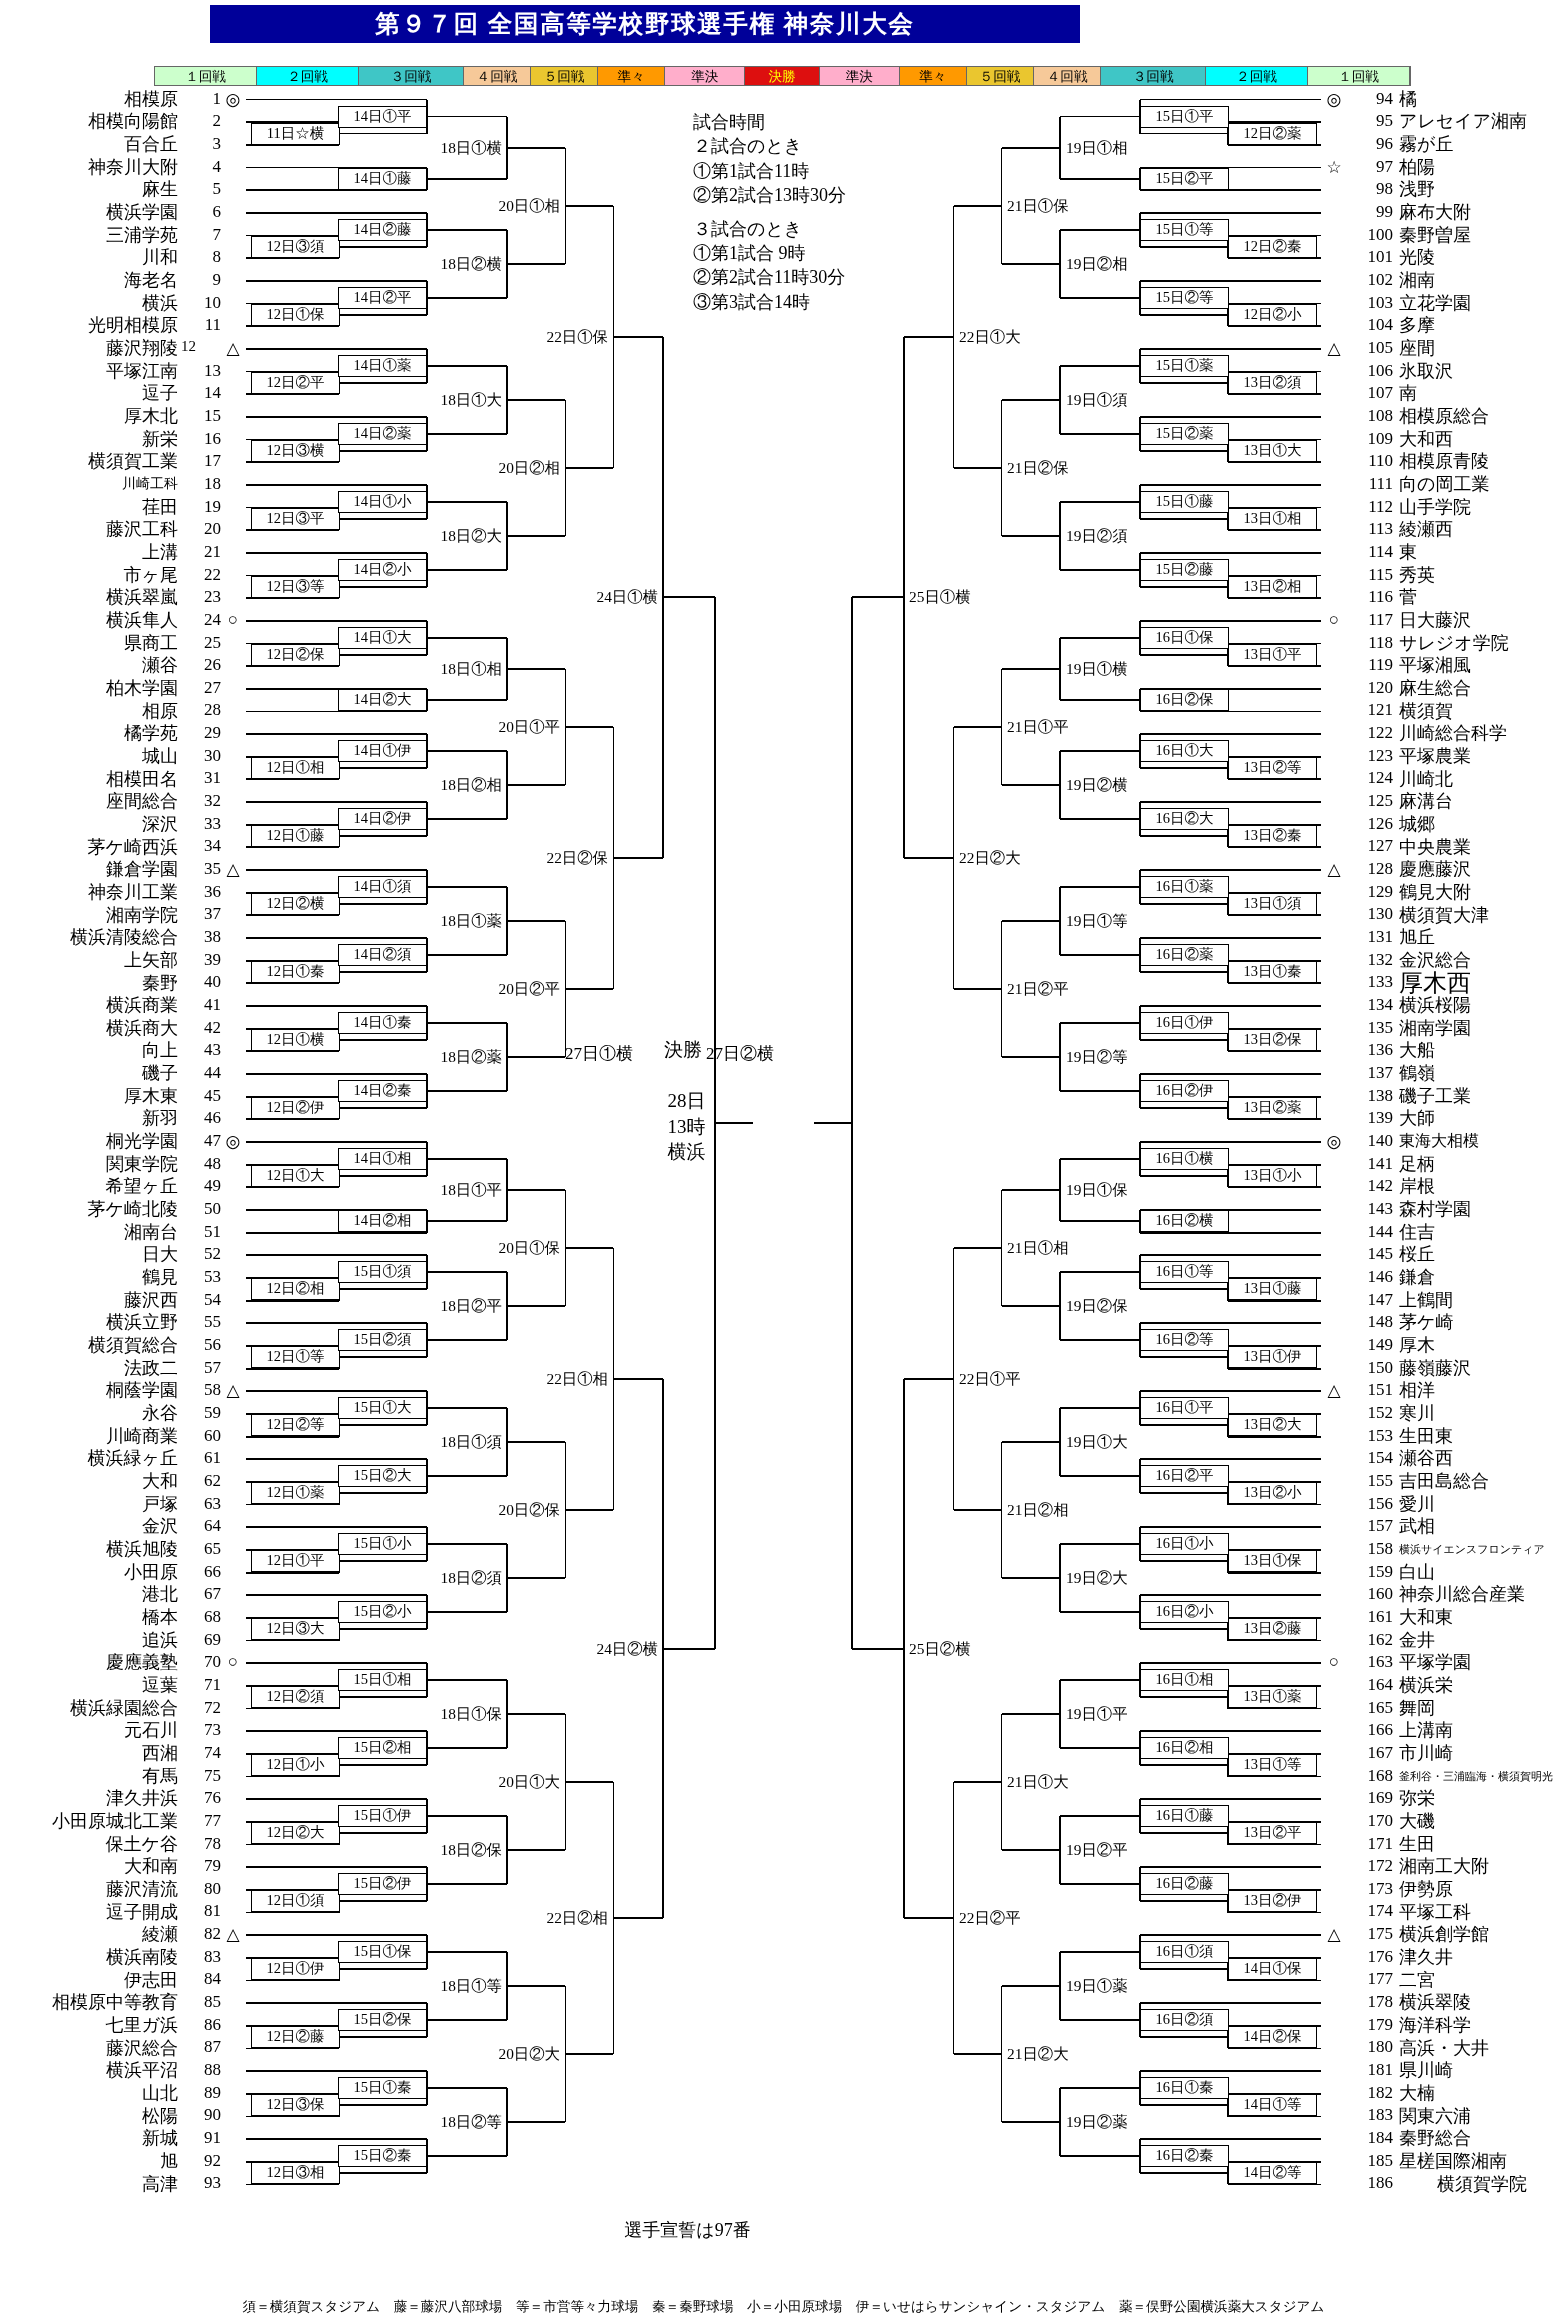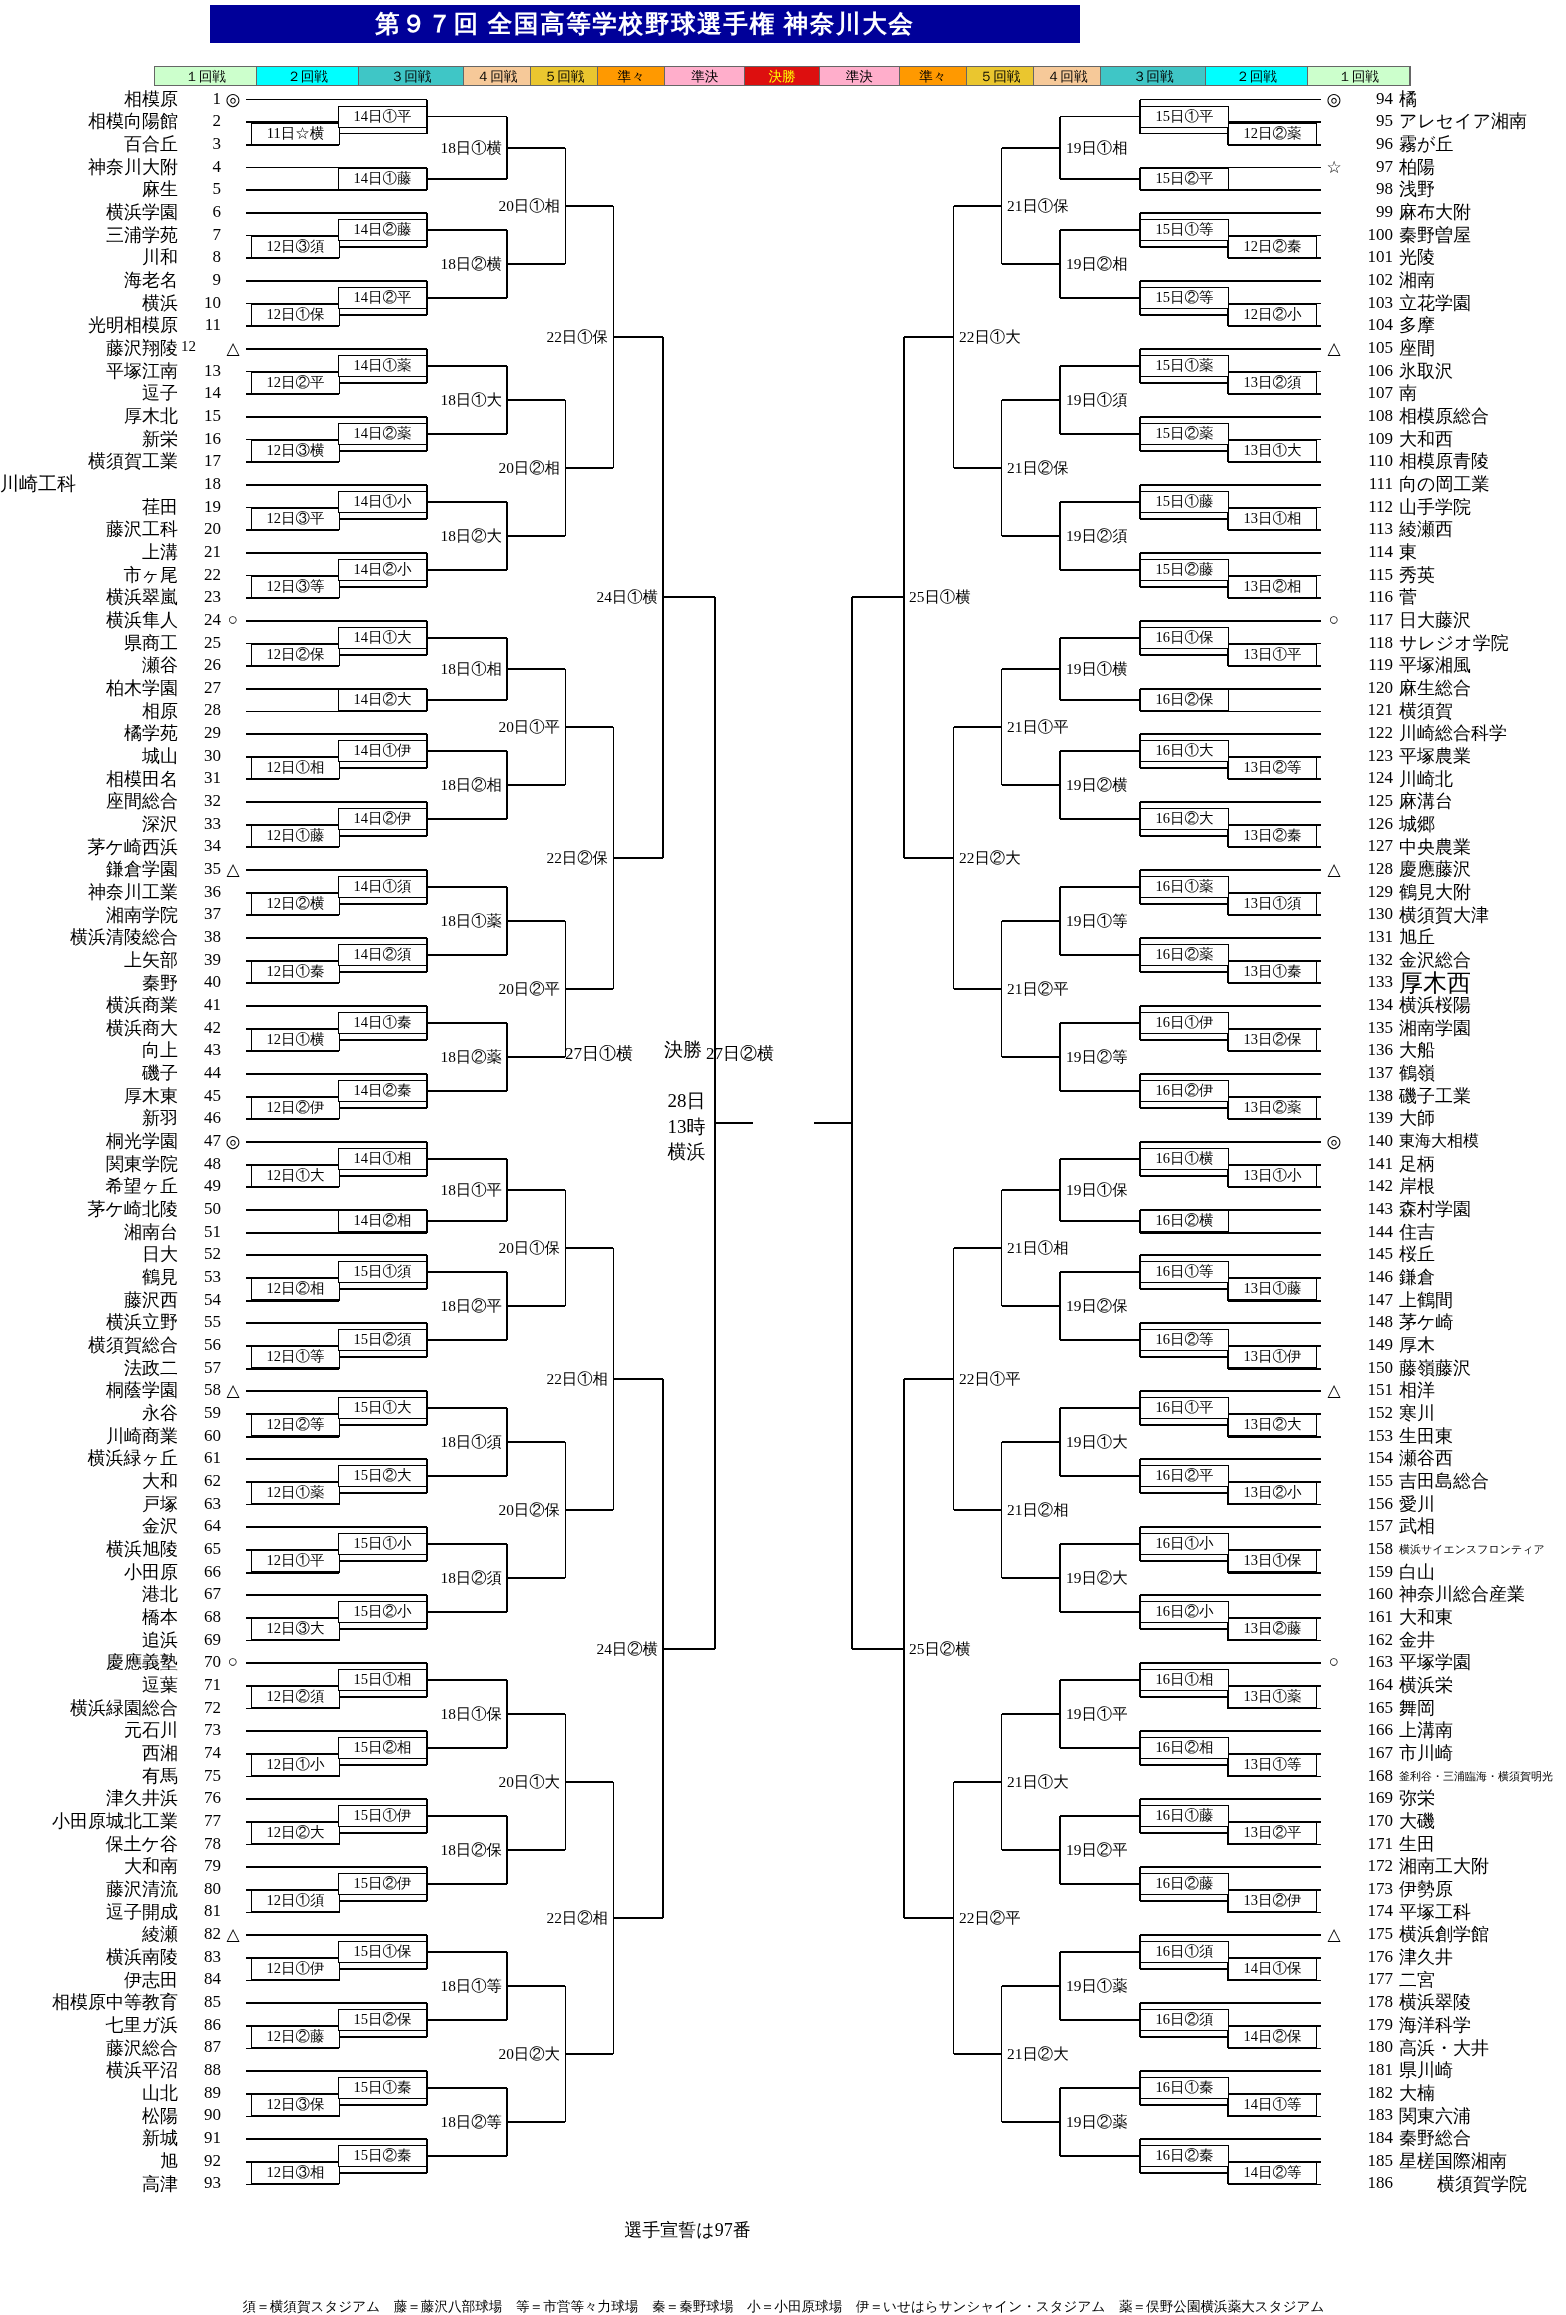--- a/index.html
+++ b/index.html
@@ -595,20 +595,21 @@
       <line x1="999" y1="1524.5" x2="1054" y2="1524.5"></line>
       <line x1="1054" y1="1970.0" x2="1054" y2="2270.6"></line>
       <line x1="999" y1="2120.3" x2="1054" y2="2120.3"></line>
       <line x1="999" y1="372.2" x2="999" y2="948.4"></line>
       <line x1="942" y1="660.3" x2="999" y2="660.3"></line>
       <line x1="999" y1="1524.5" x2="999" y2="2120.3"></line>
       <line x1="942" y1="1822.4" x2="999" y2="1822.4"></line>
       <line x1="942" y1="660.3" x2="942" y2="1822.4"></line>
       <line x1="900" y1="1241.4" x2="942" y2="1241.4"></line>
     </svg>
+  <div id="info"><div>試合時間</div><div>２試合のとき</div><div>①第1試合11時</div><div>②第2試合13時30分</div><div style="height: 9px;"></div><div>３試合のとき</div><div>①第1試合 9時</div><div>②第2試合11時30分</div><div>③第3試合14時</div></div>
   <div class="c-sfl">27日①横</div>
   <div class="c-final">決勝</div>
   <div class="c-sfr">27日②横</div>
   <div class="fdate" style="top:1088px">28日</div>
   <div class="fdate" style="top:1114px">13時</div>
   <div class="fdate" style="top:1139px">横浜</div>
   <div class="oath">選手宣誓は97番</div>
   <div class="leg" style="top:2298px">須＝横須賀スタジアム　藤＝藤沢八部球場　等＝市営等々力球場　秦＝秦野球場　小＝小田原球場　伊＝いせはらサンシャイン・スタジアム　薬＝俣野公園横浜薬大スタジアム</div>
 <div class="tname" style="position: absolute; left: 0px; top: 88px; width: 178px; text-align: right; font-size: 18px; line-height: 22.6px;">相模原</div>
     <div style="position: absolute; left: 181px; top: 89px; width: 40px; text-align: right; font-size: 17px;">1</div>
@@ -639,21 +640,21 @@
     <div class="tname" style="position: absolute; left: 0px; top: 360px; width: 178px; text-align: right; font-size: 18px; line-height: 22.6px;">平塚江南</div>
     <div style="position: absolute; left: 181px; top: 361px; width: 40px; text-align: right; font-size: 17px;">13</div>
     <div class="tname" style="position: absolute; left: 0px; top: 382px; width: 178px; text-align: right; font-size: 18px; line-height: 22.6px;">逗子</div>
     <div style="position: absolute; left: 181px; top: 383px; width: 40px; text-align: right; font-size: 17px;">14</div>
     <div class="tname" style="position: absolute; left: 0px; top: 405px; width: 178px; text-align: right; font-size: 18px; line-height: 22.6px;">厚木北</div>
     <div style="position: absolute; left: 181px; top: 406px; width: 40px; text-align: right; font-size: 17px;">15</div>
     <div class="tname" style="position: absolute; left: 0px; top: 428px; width: 178px; text-align: right; font-size: 18px; line-height: 22.6px;">新栄</div>
     <div style="position: absolute; left: 181px; top: 429px; width: 40px; text-align: right; font-size: 17px;">16</div>
     <div class="tname" style="position: absolute; left: 0px; top: 450px; width: 178px; text-align: right; font-size: 18px; line-height: 22.6px;">横須賀工業</div>
     <div style="position: absolute; left: 181px; top: 451px; width: 40px; text-align: right; font-size: 17px;">17</div>
-    <div class="tname" style="position: absolute; left: 0px; top: 473px; width: 178px; text-align: left; font-size: 19px; line-height: 22.6px;">川崎工科</div>
+    <div class="tname" style="position: absolute; left: 0px; top: 473px; width: 178px; text-align: right; font-size: 14px; line-height: 22.6px;">川崎工科</div>
     <div style="position: absolute; left: 181px; top: 474px; width: 40px; text-align: right; font-size: 17px;">18</div>
     <div class="tname" style="position: absolute; left: 0px; top: 496px; width: 178px; text-align: right; font-size: 18px; line-height: 22.6px;">荏田</div>
     <div style="position: absolute; left: 181px; top: 497px; width: 40px; text-align: right; font-size: 17px;">19</div>
     <div class="tname" style="position: absolute; left: 0px; top: 518px; width: 178px; text-align: right; font-size: 18px; line-height: 22.6px;">藤沢工科</div>
     <div style="position: absolute; left: 181px; top: 519px; width: 40px; text-align: right; font-size: 17px;">20</div>
     <div class="tname" style="position: absolute; left: 0px; top: 541px; width: 178px; text-align: right; font-size: 18px; line-height: 22.6px;">上溝</div>
     <div style="position: absolute; left: 181px; top: 542px; width: 40px; text-align: right; font-size: 17px;">21</div>
     <div class="tname" style="position: absolute; left: 0px; top: 564px; width: 178px; text-align: right; font-size: 18px; line-height: 22.6px;">市ヶ尾</div>
     <div style="position: absolute; left: 181px; top: 565px; width: 40px; text-align: right; font-size: 17px;">22</div>
     <div class="tname" style="position: absolute; left: 0px; top: 586px; width: 178px; text-align: right; font-size: 18px; line-height: 22.6px;">横浜翠嵐</div>

